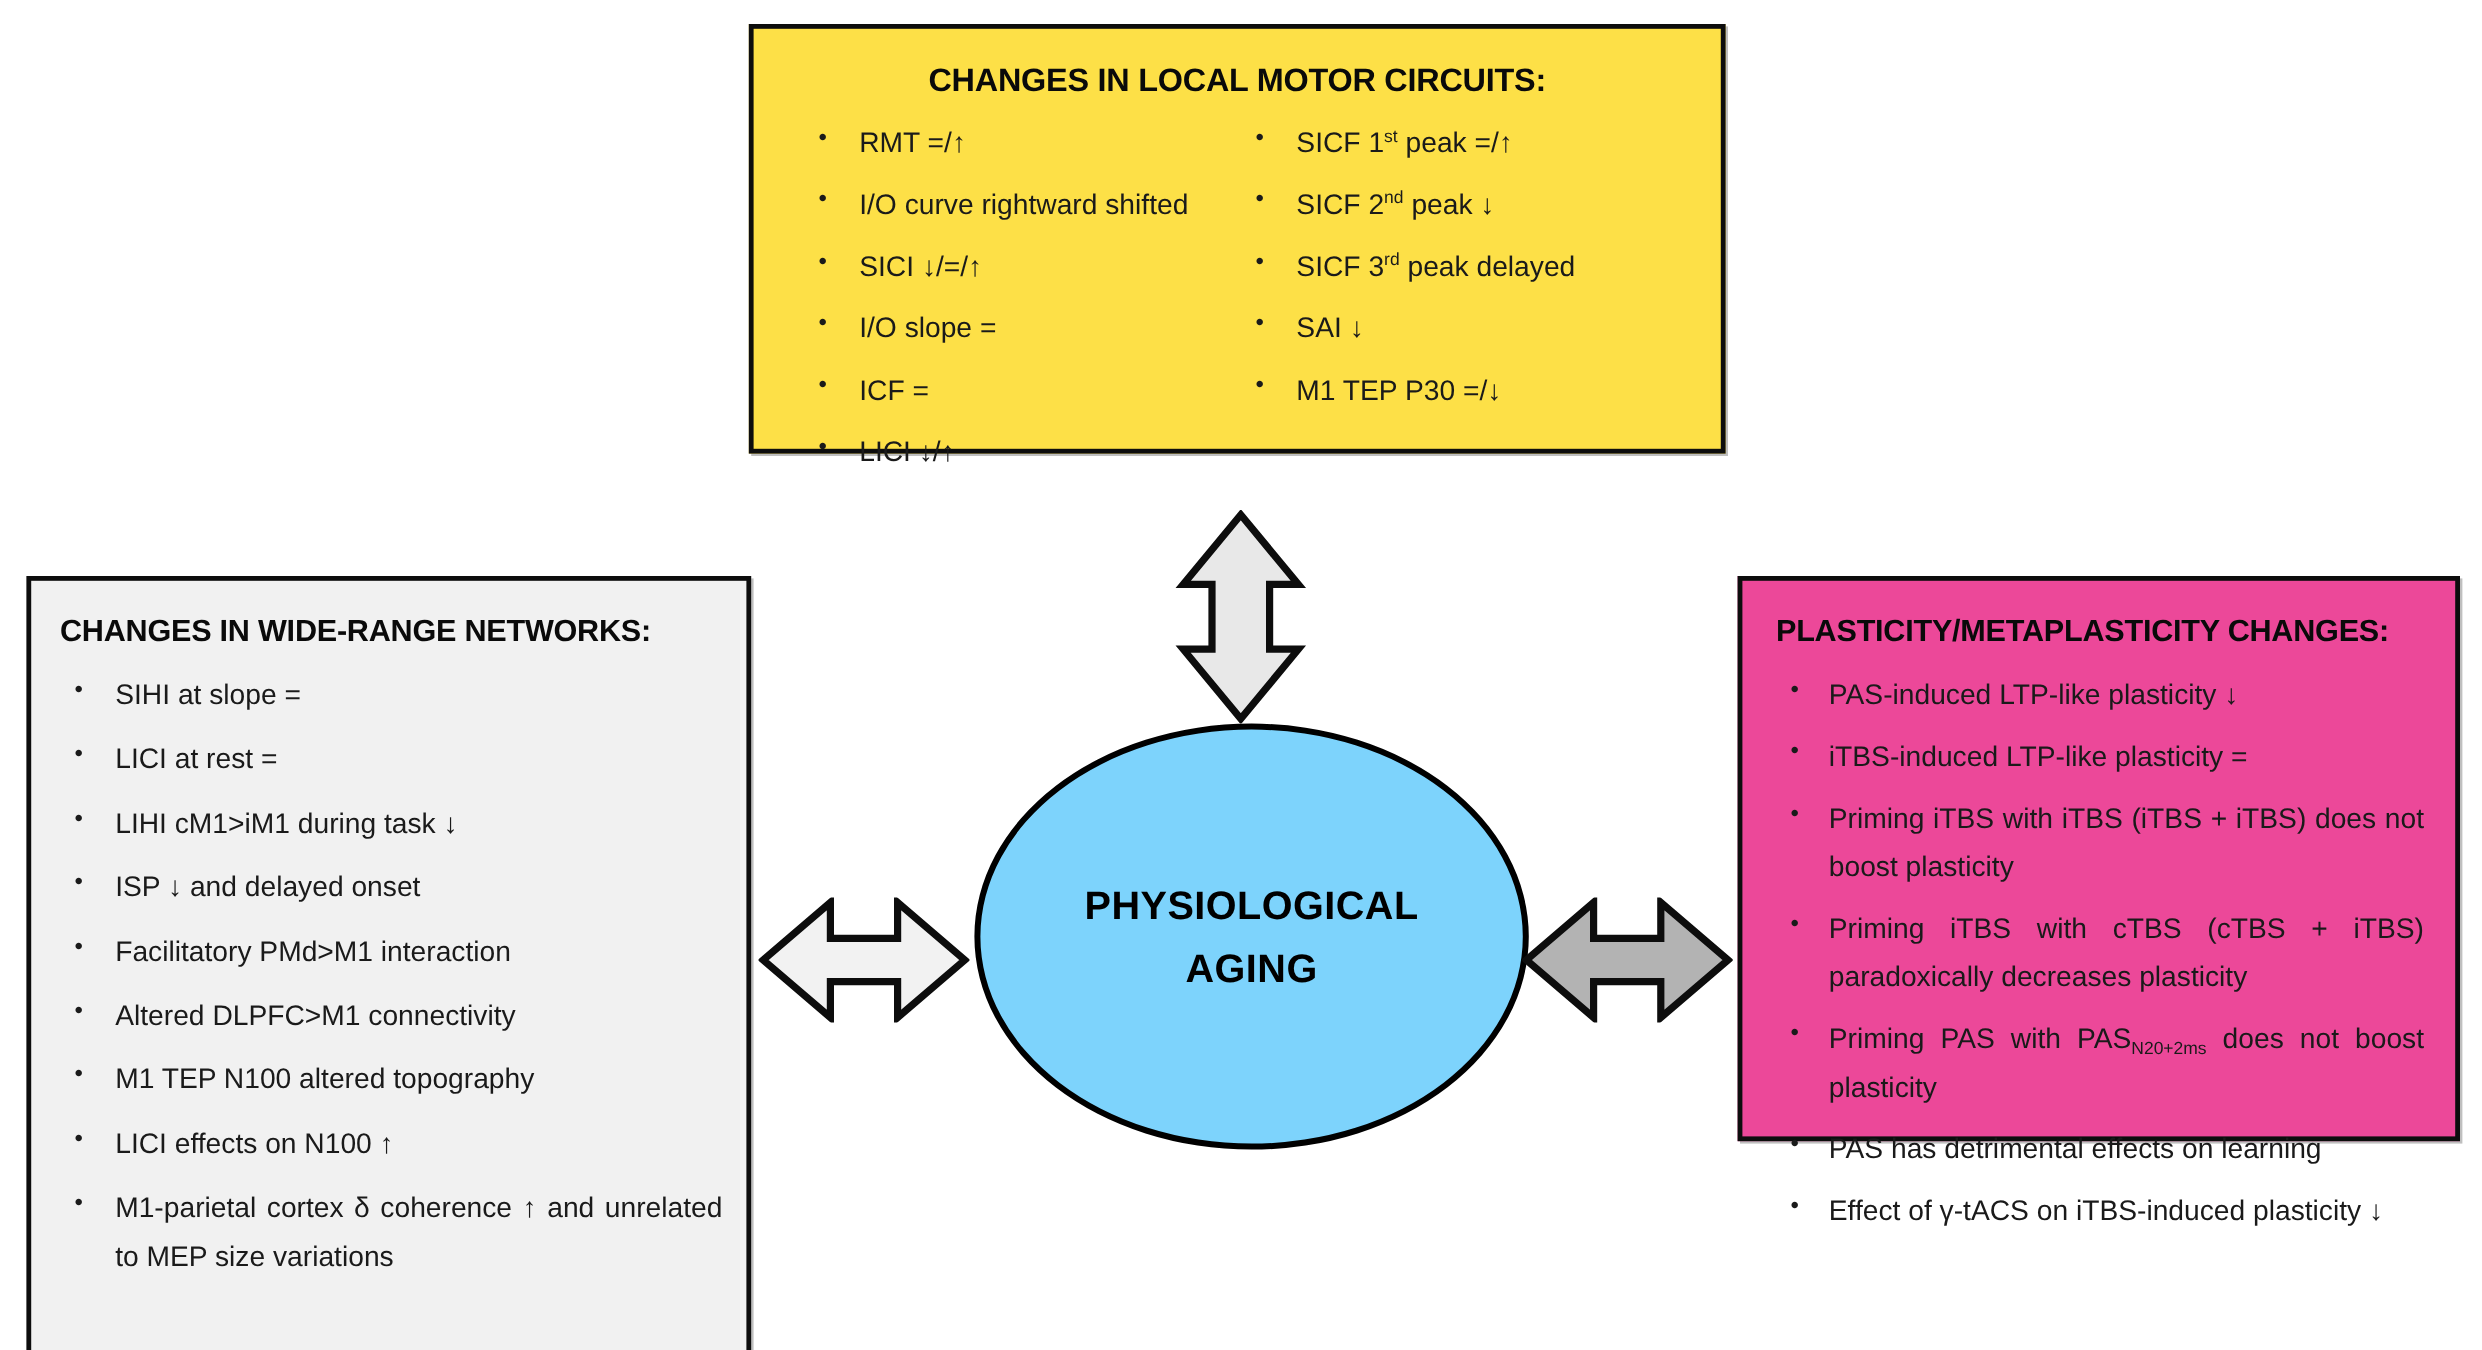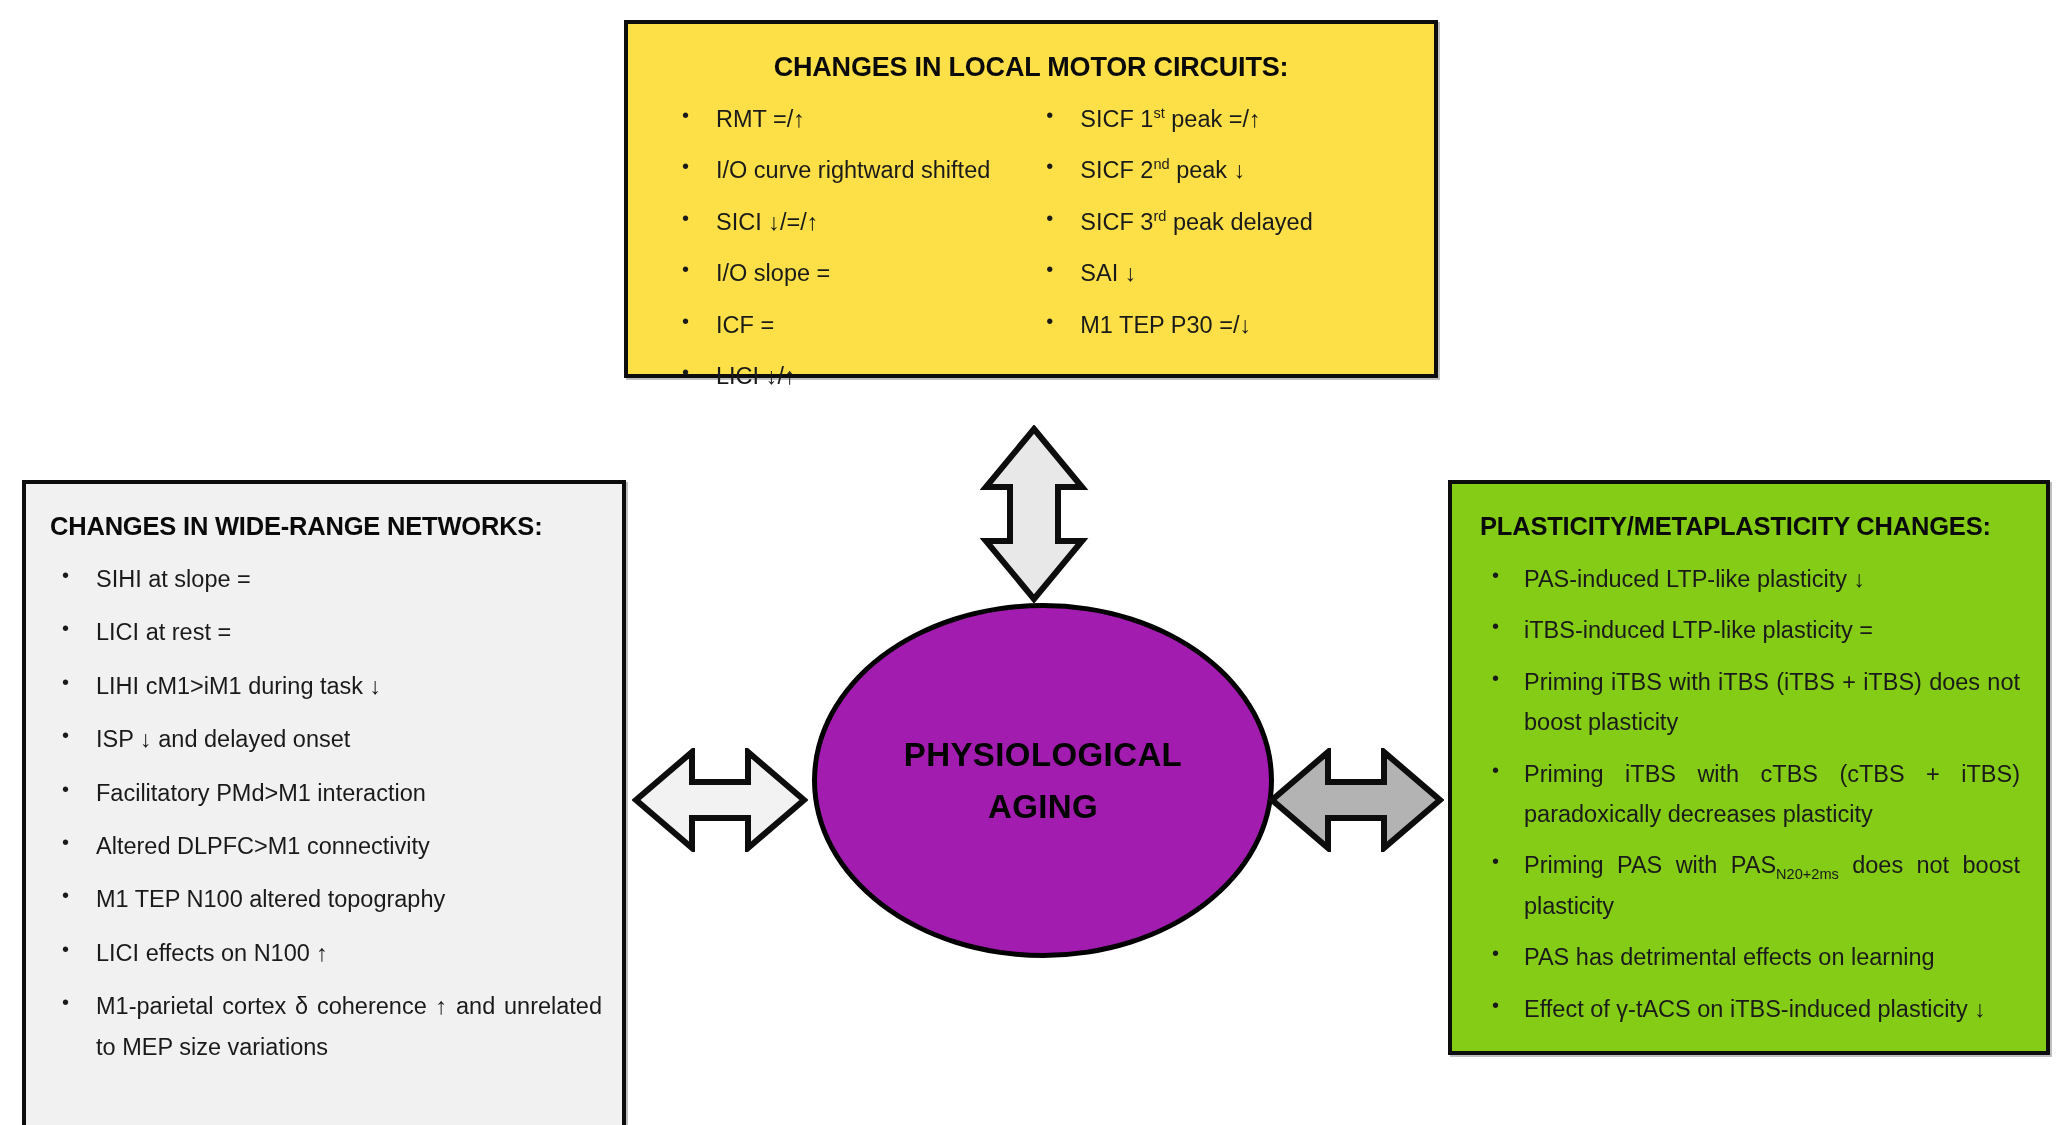--- a/index.html
+++ b/index.html
@@ -48,22 +48,22 @@
     left: 22px;
     top: 480px;
     width: 604px;
     height: 710px;
     background: #f1f1f1;
   }
   #box-right {
     left: 1448px;
     top: 480px;
     width: 602px;
-    height: 575px;
-    background: #84cc16;
+    height: 471px;
+    background: #ec4899;
   }
   #box-left .box-title,
   #box-right .box-title {
     font-weight: bold;
     font-size: 25.5px;
     letter-spacing: -0.2px;
     color: #0a0a0a;
     margin: 28px 0 18px 0;
     padding-left: 24px;
   }
@@ -107,21 +107,21 @@
 
   
   #center-ellipse {
     position: absolute;
     left: 812px;
     top: 603px;
     width: 452px;
     height: 345px;
     border: 5px solid #000000;
     border-radius: 50%;
-    background: #a21caf;
+    background: #7dd3fc;
     display: flex;
     flex-direction: column;
     align-items: center;
     justify-content: center;
   }
   #center-ellipse .ell-line {
     font-weight: bold;
     font-size: 33px;
     letter-spacing: 0.4px;
     color: #000000;

